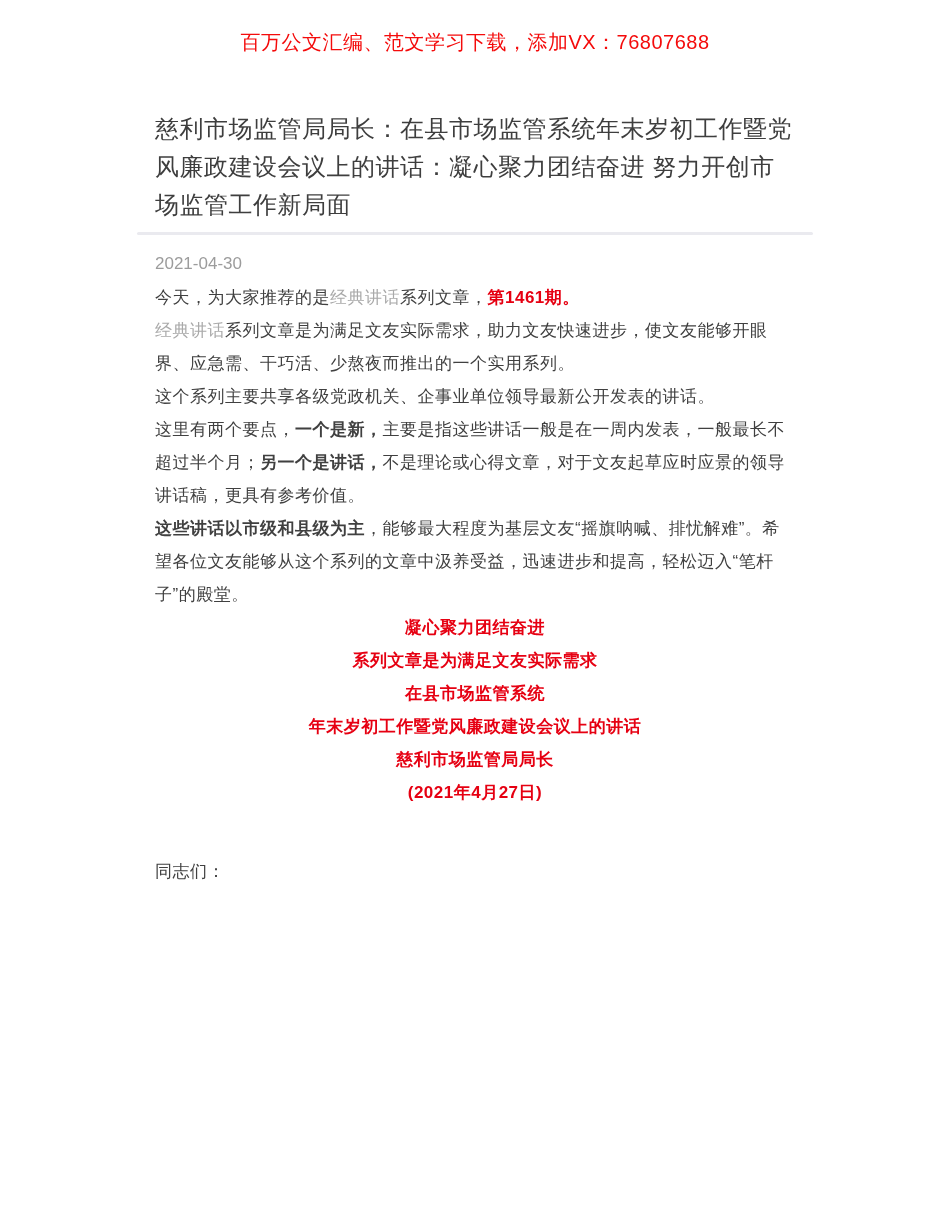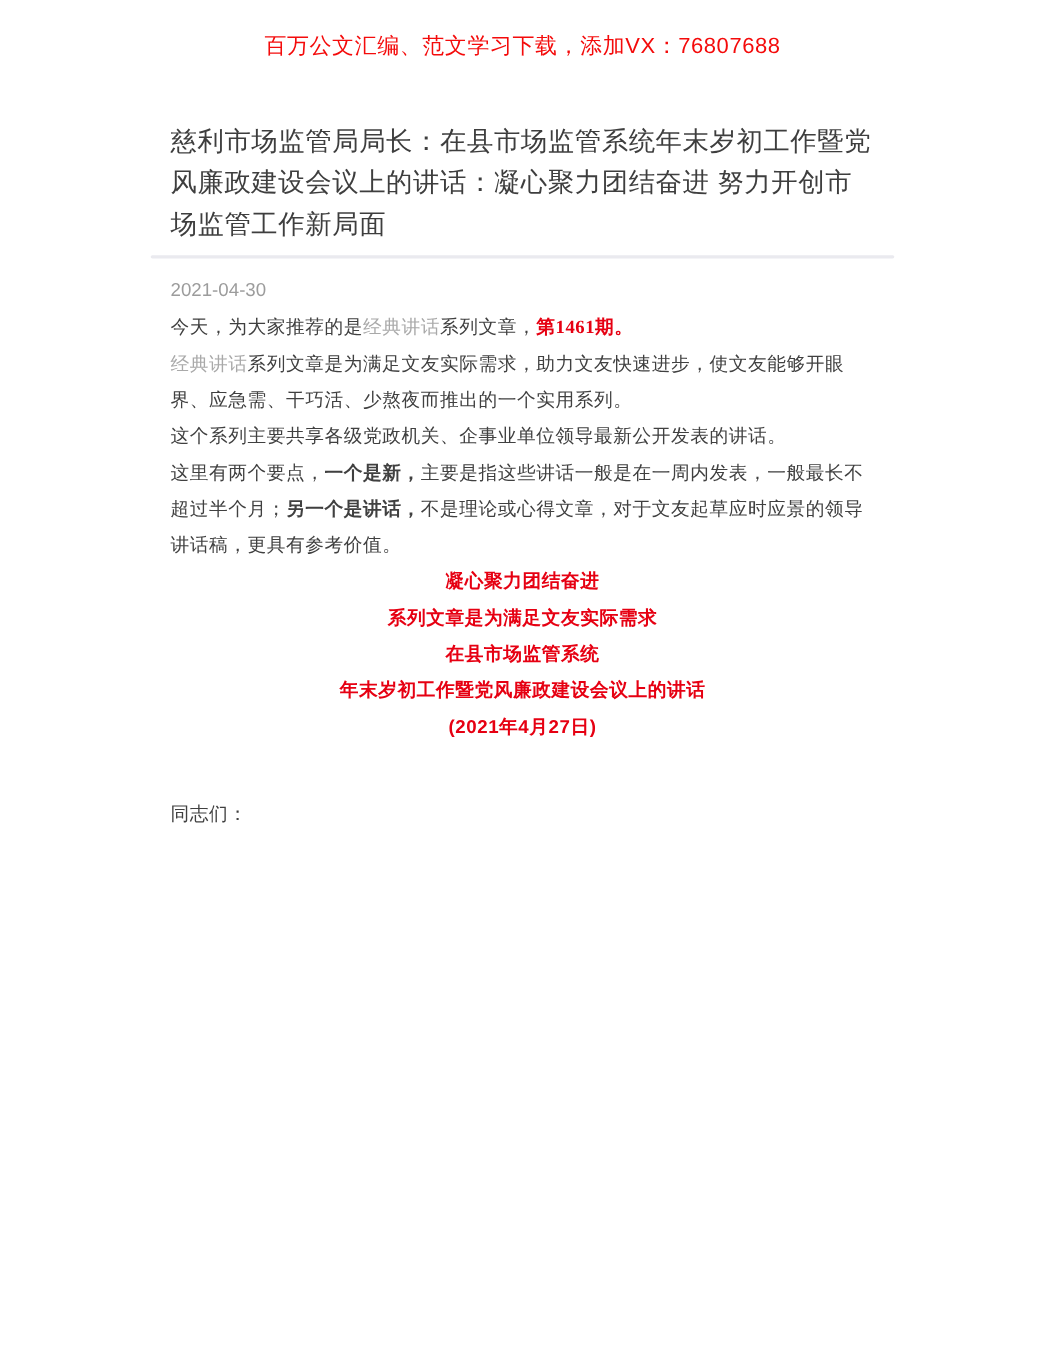--- a/index.html
+++ b/index.html
@@ -47,21 +47,21 @@
     line-height: 24px;
     color: var(--date-text, #9c9c9c);
   }
   .intro {
     margin-top: 5px;
     font-size: 17px;
     line-height: 33px;
     letter-spacing: 0.5px;
   }
   .intro p { margin: 0; }
-  .t { color: var(--body-text, #404040); font-family: Liberation Serif, serif; }
+  .t { color: var(--body-text, #404040); }
   .t.muted { color: var(--muted-text, #a9a9a9); }
   .t.bold { font-weight: 700; }
   .t.red-bold { font-weight: 700; color: var(--accent-red, #e60012); }
   .red-block {
     font-size: 17px;
     line-height: 33px;
     font-weight: 700;
     letter-spacing: 0.5px;
     text-align: center;
     color: var(--accent-red, #e60012);
@@ -99,26 +99,30 @@
     </p>
     <p>
       <span class="t muted">经典讲话</span><span class="t">系列文章是为满足文友实际需求，助力文友快速进步，使文友能够开眼界、应急需、干巧活、少熬夜而推出的一个实用系列。</span>
     </p>
     <p>
       <span class="t">这个系列主要共享各级党政机关、企事业单位领导最新公开发表的讲话。</span>
     </p>
     <p>
       <span class="t">这里有两个要点，</span><span class="t bold">一个是新，</span><span class="t">主要是指这些讲话一般是在一周内发表，一般最长不超过半个月；</span><span class="t bold">另一个是讲话，</span><span class="t">不是理论或心得文章，对于文友起草应时应景的领导讲话稿，更具有参考价值。</span>
     </p>
+    <p>
+      <span class="t bold">这些讲话以市级和县级为主</span><span class="t">，能够最大程度为基层文友“摇旗呐喊、排忧解难”。希望各位文友能够从这个系列的文章中汲养受益，迅速进步和提高，轻松迈入“笔杆子”的殿堂。</span>
+    </p>
   </section>
 
   <section class="red-block">
     <div>凝心聚力团结奋进</div>
     <div>系列文章是为满足文友实际需求</div>
     <div>在县市场监管系统</div>
     <div>年末岁初工作暨党风廉政建设会议上的讲话</div>
+    <div>慈利市场监管局局长</div>
     <div>(2021年4月27日)</div>
   </section>
 
   <p class="salutation">同志们：</p>
 
 
 </main>
 
 </body></html>

